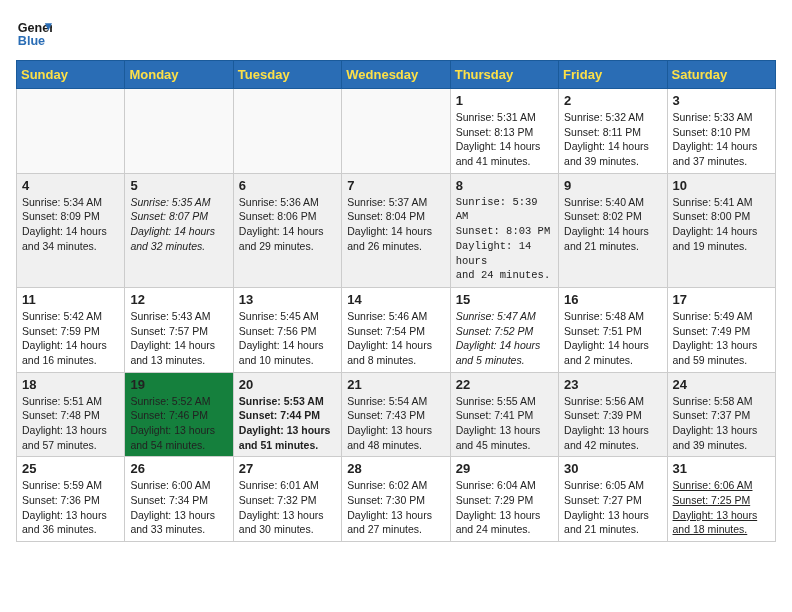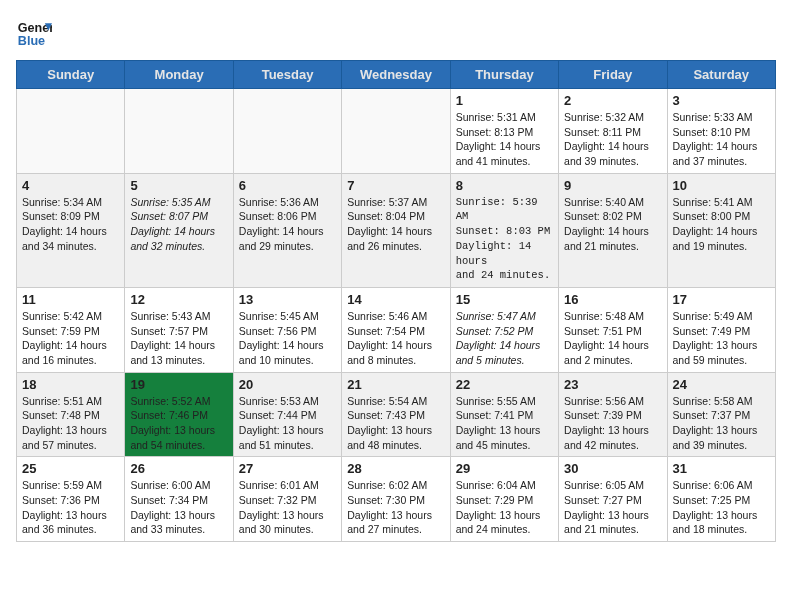--- a/index.html
+++ b/index.html
@@ -38,25 +38,25 @@
       font-weight: bold;
       color: #333;
     }
     .calendar {
       width: 100%;
       border-collapse: collapse;
       border: 1px solid #ccc;
     }
     .calendar th {
       background-color: #2a6db5;
-      color: #e5e5e5;
+      color: #fde047;
       font-size: 13px;
       font-weight: bold;
       padding: 6px 4px;
-      text-align: center;
+      text-align: left;
       border: 1px solid #1a5a9a;
     }
     .calendar td {
       vertical-align: top;
       border: 1px solid #ccc;
       padding: 4px 5px;
       width: 108px;
       min-height: 90px;
       font-size: 10.5px;
       color: #222;
@@ -250,21 +250,21 @@
         </td>
         <td style="background: #15803d;">
           <div class="day-number">19</div>
           <div class="day-info" style="white-space: pre-line;">Sunrise: 5:52 AM
 Sunset: 7:46 PM
 Daylight: 13 hours
 and 54 minutes.</div>
         </td>
         <td style="background: rgb(240, 240, 240);">
           <div class="day-number">20</div>
-          <div class="day-info" style="white-space: pre-line;">Sunrise: 5:53 AM
+          <div class="day-info" style="white-space: pre-line; font-weight: bold;">Sunrise: 5:53 AM
 Sunset: 7:44 PM
 Daylight: 13 hours
 and 51 minutes.</div>
         </td>
         <td style="background: rgb(240, 240, 240);">
           <div class="day-number">21</div>
           <div class="day-info" style="white-space: pre-line;">Sunrise: 5:54 AM
 Sunset: 7:43 PM
 Daylight: 13 hours
 and 48 minutes.</div>
@@ -329,20 +329,20 @@
         </td>
         <td>
           <div class="day-number">30</div>
           <div class="day-info" style="white-space: pre-line;">Sunrise: 6:05 AM
 Sunset: 7:27 PM
 Daylight: 13 hours
 and 21 minutes.</div>
         </td>
         <td>
           <div class="day-number">31</div>
-          <div class="day-info" style="white-space: pre-line;">Sunrise: 6:06 AM
+          <div class="day-info" style="white-space: pre-line; text-decoration: underline;">Sunrise: 6:06 AM
 Sunset: 7:25 PM
 Daylight: 13 hours
 and 18 minutes.</div>
         </td>
       </tr>
     </tbody>
 </table>
 
 </body></html>

